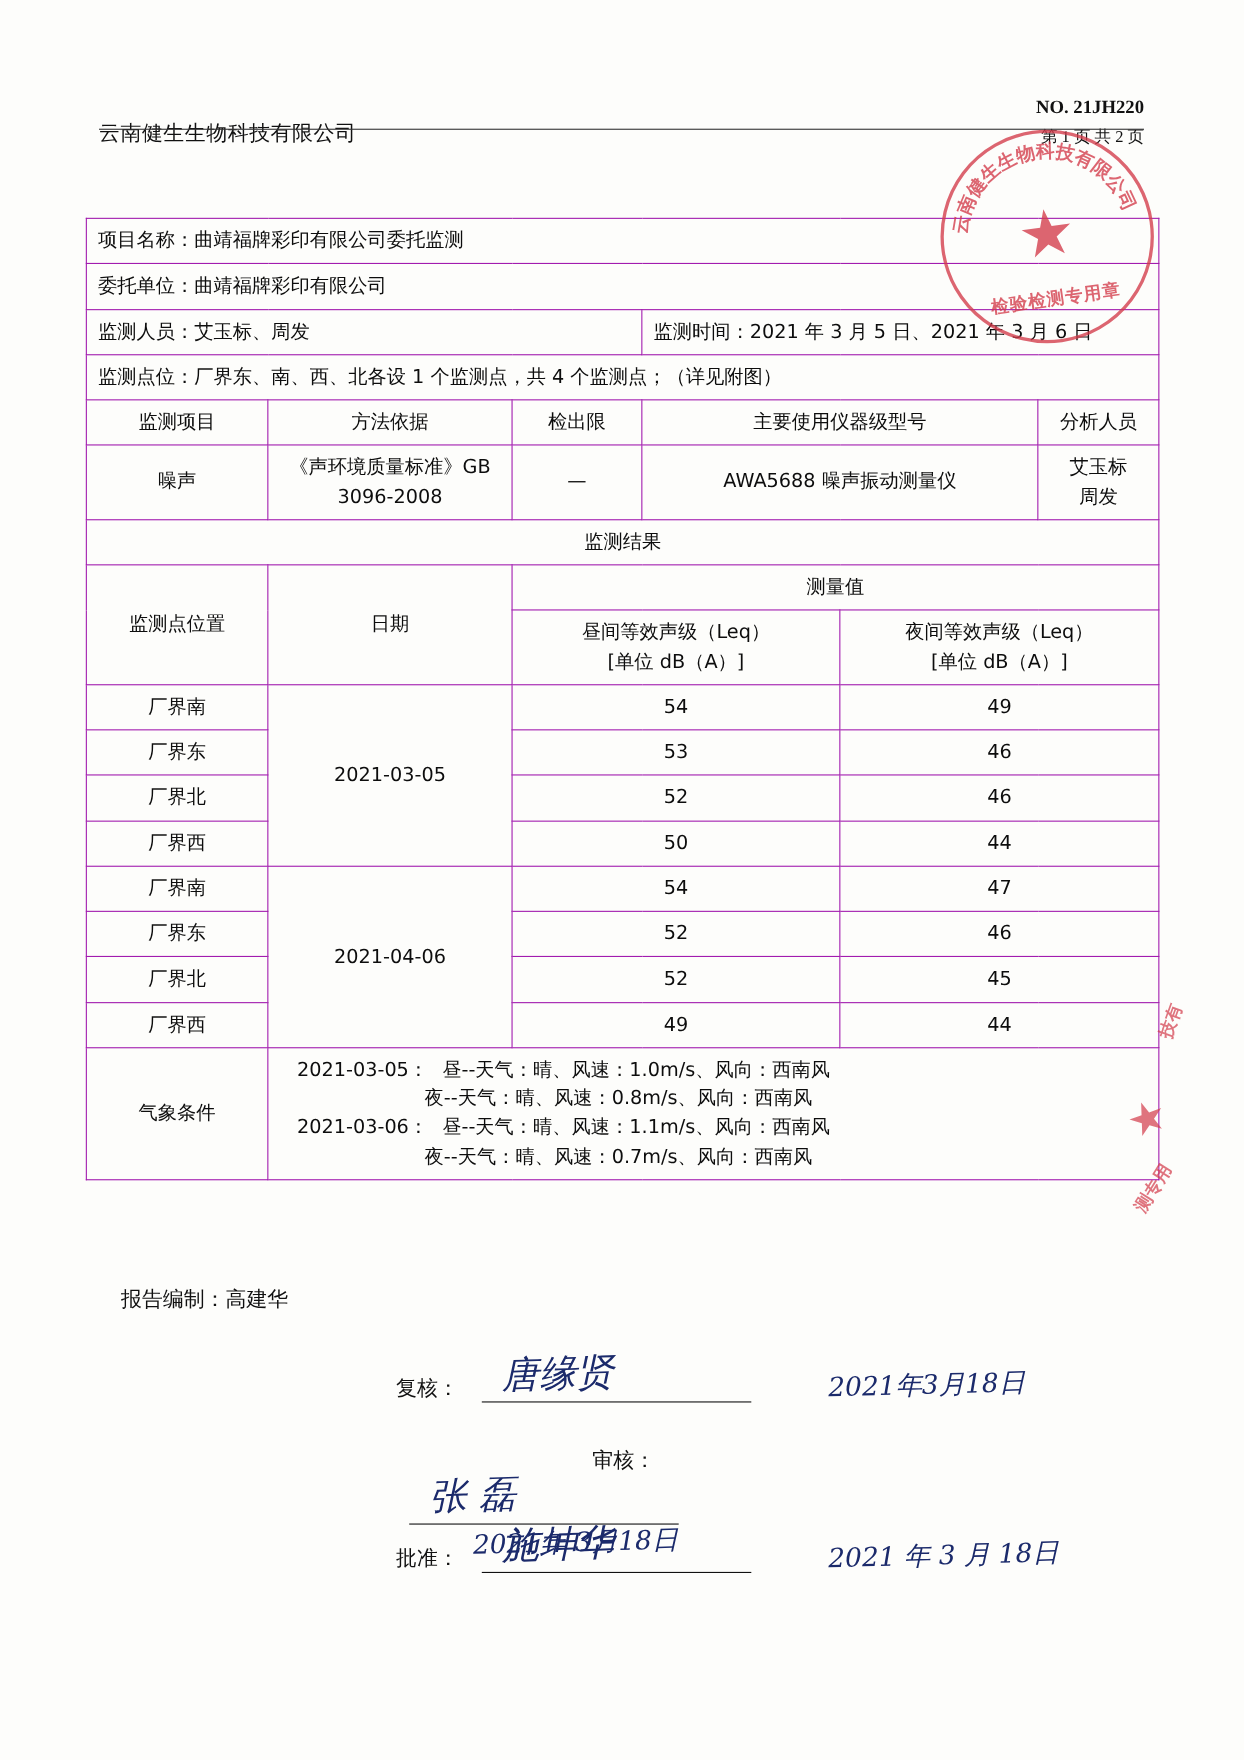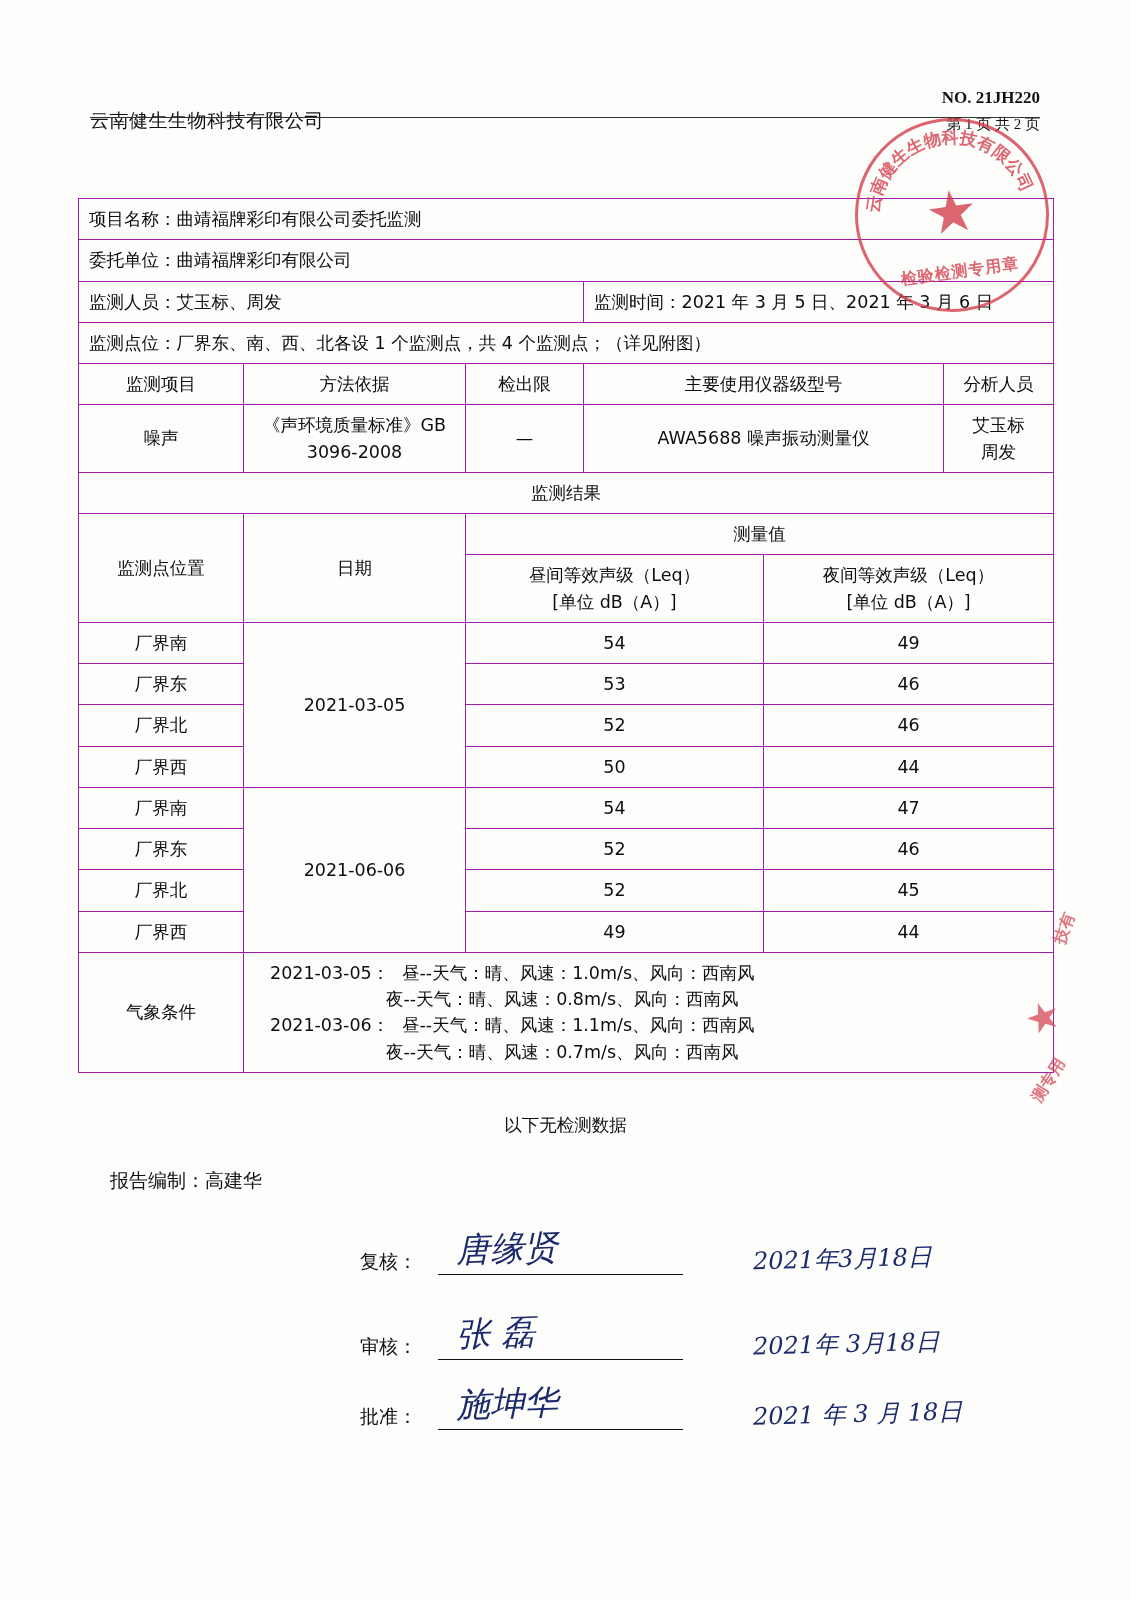--- a/index.html
+++ b/index.html
@@ -83,21 +83,21 @@
     white-space:nowrap;
     transform:rotate(-2deg);
   }
   .sig-date {
     margin-left:70px; font-size:24px; color:#1b2a6b;
     font-family:"DejaVu Serif", serif; font-style:italic;
     white-space:nowrap;
     transform:rotate(-1.5deg);
   }
   #sig1 { top:1230px; }
-  #sig2 { top:1315px; }
+  #sig2 { top:1315px;flex-direction:column; }
   #sig3 { top:1385px; }
   
   .stamp {
     position:absolute;
     width:188px; height:188px;
     border:3.5px solid #d33b4a;
     border-radius:50%;
     left:855px; top:118px;
     opacity:0.78;
     transform:rotate(-8deg);
@@ -235,21 +235,21 @@
         <td class="c" colspan="2">46</td>
       </tr>
       <tr>
         <td class="c">厂界西</td>
         <td class="c" colspan="2">50</td>
         <td class="c" colspan="2">44</td>
       </tr>
 
       <tr>
         <td class="c">厂界南</td>
-        <td class="c" rowspan="4">2021-06-06</td>
+        <td class="c" rowspan="4">2021-04-06</td>
         <td class="c" colspan="2">54</td>
         <td class="c" colspan="2">47</td>
       </tr>
       <tr>
         <td class="c">厂界东</td>
         <td class="c" colspan="2">52</td>
         <td class="c" colspan="2">46</td>
       </tr>
       <tr>
         <td class="c">厂界北</td>
@@ -275,21 +275,20 @@
             <span class="weather-date">2021-03-06：</span><span>昼--天气：晴、风速：1.1m/s、风向：西南风</span>
           </div>
           <div class="weather-row">
             <span class="weather-ind"></span><span>夜--天气：晴、风速：0.7m/s、风向：西南风</span>
           </div>
         </td>
       </tr>
     </tbody>
   </table>
 
-  <div class="below">以下无检测数据</div>
 
   <div class="author">
     <span>报告编制：</span><span>高建华</span>
   </div>
 
   <div class="sig" id="sig1">
     <div class="sig-label">复核：</div>
     <div class="sig-line">
       <span class="sig-hand">唐缘贤</span>
     </div>

